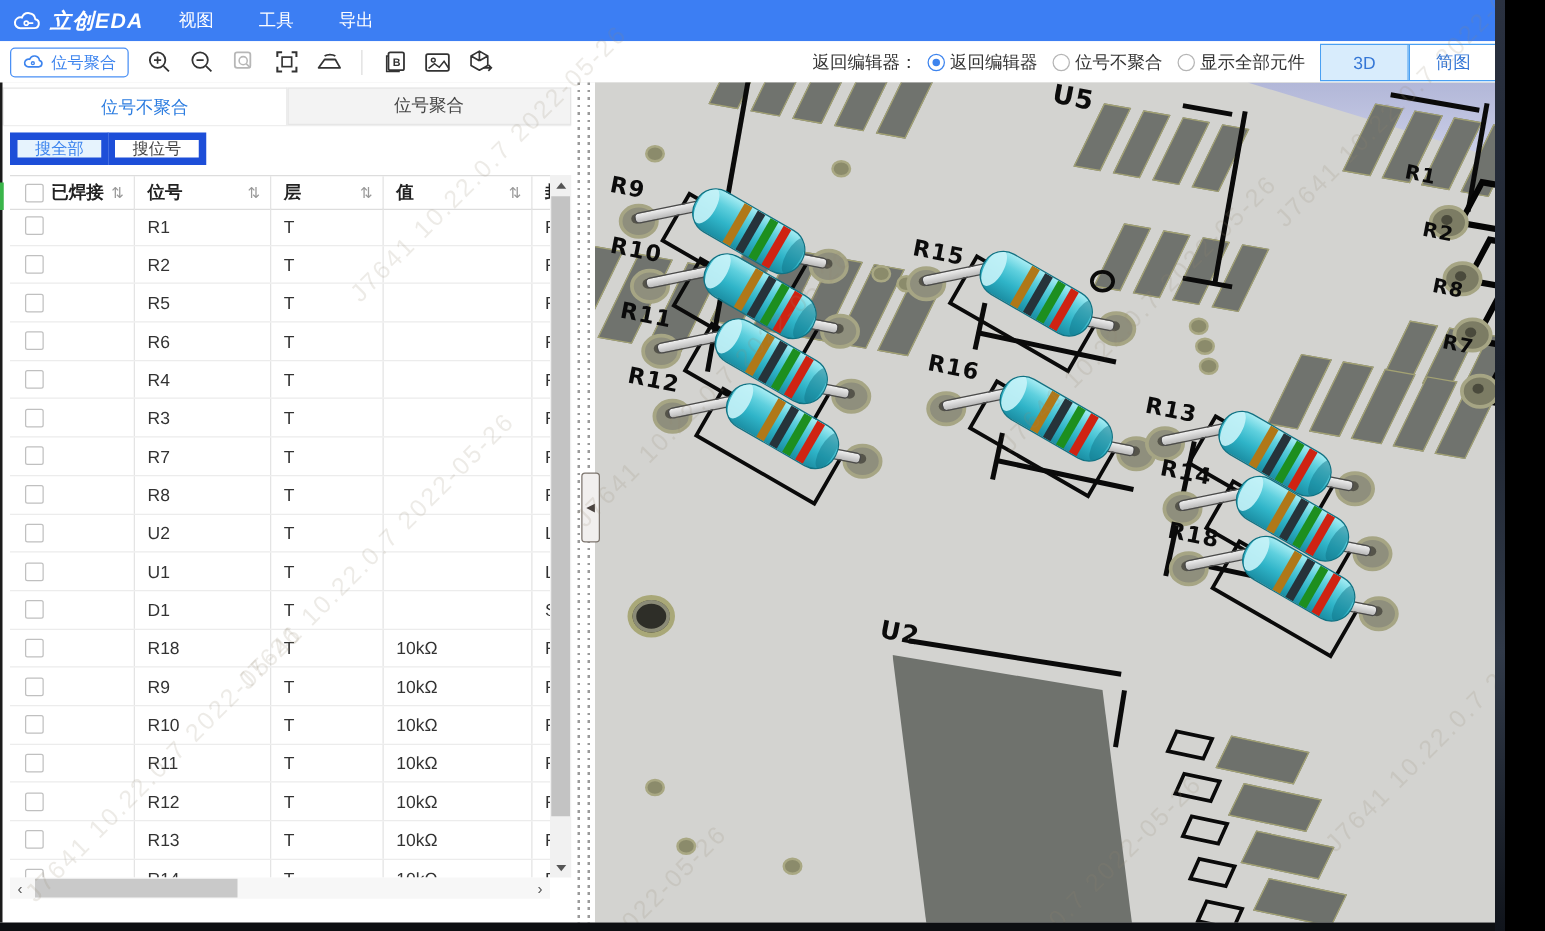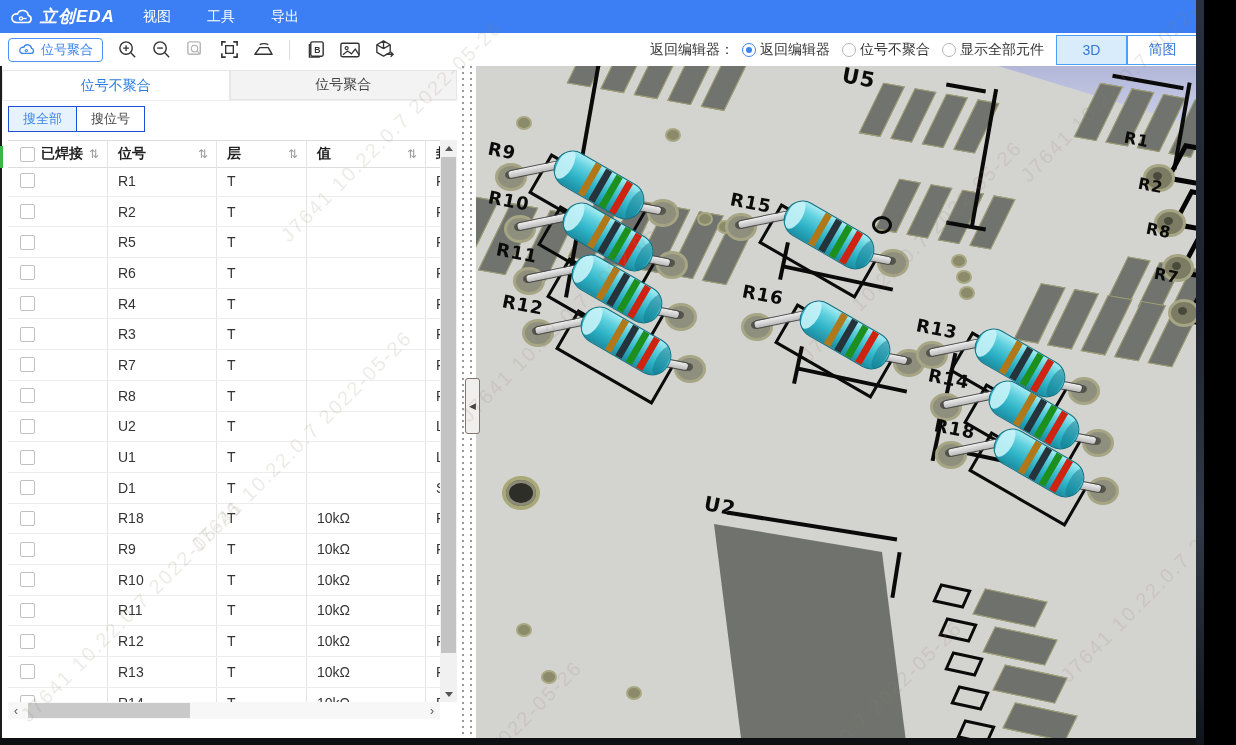--- a/index.html
+++ b/index.html
@@ -36,21 +36,21 @@
   .content{position:absolute;left:0;top:66px;width:1236px;height:672px;}
   .panel{position:absolute;left:0;top:0;width:458px;height:672px;background:#fff;}
   .edge-left{position:absolute;left:0;top:0;width:2px;height:672px;background:#1b1b1b;z-index:9;}
   .green-sliver{position:absolute;left:0;top:80px;width:3px;height:22px;background:#3ab54a;z-index:10;}
   .tabs{position:absolute;left:2px;top:4px;width:455px;height:30px;display:flex;border-bottom:1px solid #eee;}
   .tab{flex:1;display:flex;align-items:center;justify-content:center;font-size:14px;cursor:pointer;
        background:#f3f3f3;color:#444;border:1px solid #e6e6e6;}
   .tab.active{background:#fff;color:#2b7ce0;border-bottom:none;}
   .searchrow{position:absolute;left:8px;top:40px;width:440px;height:26px;display:flex;}
   .seg{height:26px;padding:0 14px;display:flex;align-items:center;font-size:13px;color:#444;
-       border:1px solid #1d4ed8;background:#fff;cursor:pointer;margin-right:-1px;box-sizing:border-box;}
+       border:6px solid #1d4ed8;background:#fff;cursor:pointer;margin-right:-1px;box-sizing:border-box;}
   .seg.active{background:#e6f3fd;color:#3d84ee;z-index:1;}
   .filter-wrap{flex:1;position:relative;}
   .filter-input{width:100%;height:26px;box-sizing:border-box;border:1px solid #d9d9d9;padding:0 28px 0 10px;
                 font-size:13px;color:#333;outline:none;font-family:inherit;}
   .filter-input::placeholder{color:#bdbdbd;}
   .search-ic{position:absolute;right:6px;top:5px;cursor:pointer;}
   
   .thead{position:absolute;left:8px;top:74px;width:432px;height:26px;display:flex;
          border-top:1px solid #ddd;border-bottom:1px solid #ddd;align-items:center;font-weight:bold;font-size:14px;color:#222;}
   .th{display:flex;align-items:center;box-sizing:border-box;padding-left:10px;overflow:hidden;white-space:nowrap;height:100%;}

